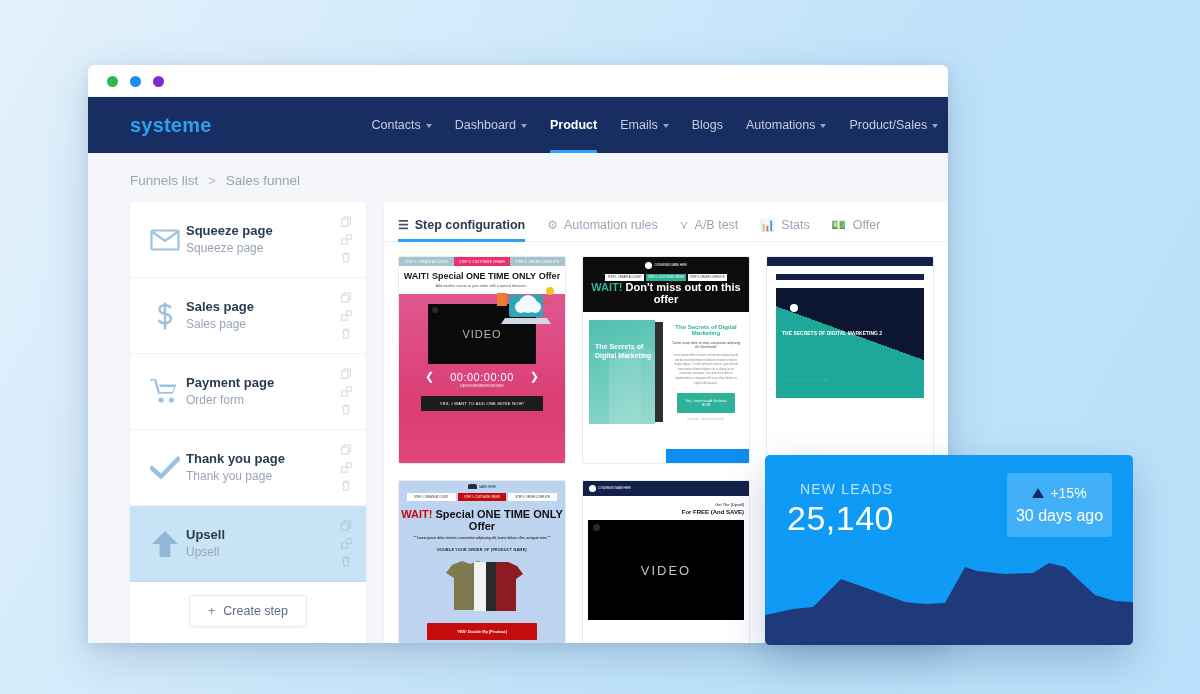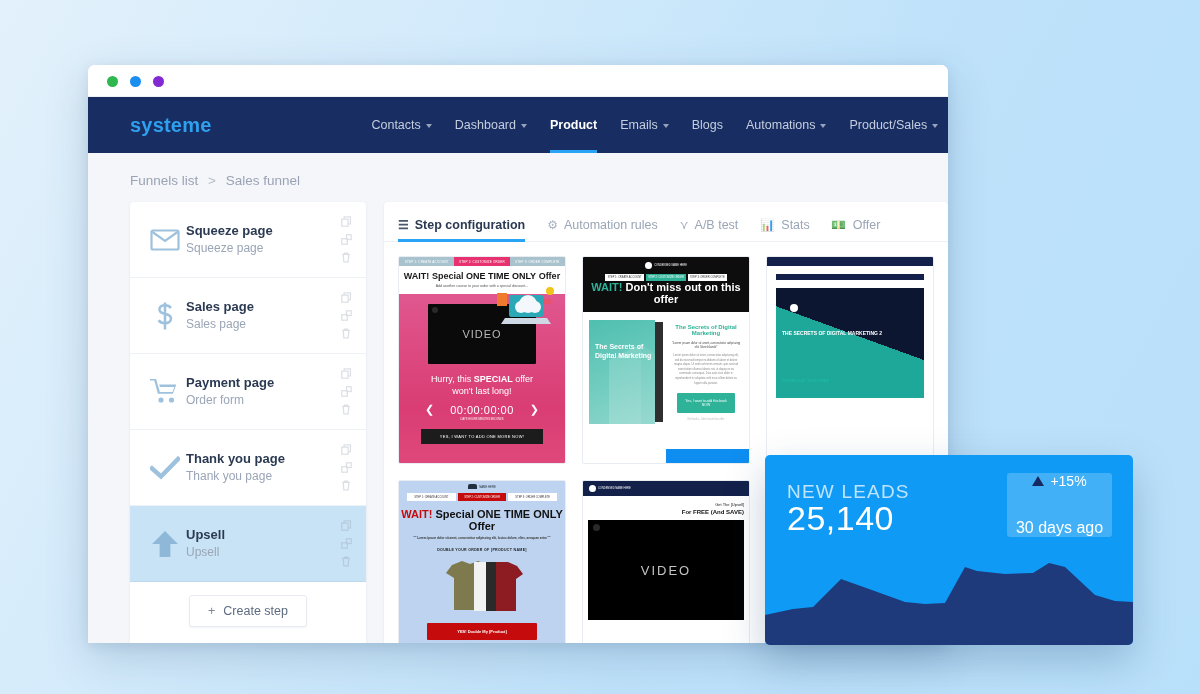--- a/index.html
+++ b/index.html
@@ -214,26 +214,26 @@
   .t5-video { background: #000; margin-top: 5px; height: 100px; position: relative; }
   .t5-video .vtxt { position: absolute; inset: 0; display: flex; align-items: center; justify-content: center;
     color: #c4c4c4; font-size: 13px; letter-spacing: 2px; }
 
   
   .statcard {
     position: absolute; left: 765px; top: 455px; width: 368px; height: 190px;
     background: #0e9af5; border-radius: 5px; overflow: hidden;
     box-shadow: 0 16px 40px rgba(20,60,110,.26);
   }
-  .stat-label { position: absolute; left: 22px; top: 26px; color: #bfe4ff; font-size: 19px; letter-spacing: 1.2px; }
+  .stat-label { position: absolute; left: 35px; top: 26px; color: #bfe4ff; font-size: 14px; letter-spacing: 1.2px; }
   .stat-value { position: absolute; left: 22px; top: 44px; color: #fff; font-size: 34px; font-weight: 400; letter-spacing: .5px; }
   .stat-badge {
     position: absolute; right: 21px; top: 18px; width: 105px; height: 64px;
     background: rgba(255,255,255,.22); border-radius: 3px;
-    display: flex; flex-direction: column; align-items: center; justify-content: space-between; gap: 6px;
+    display: flex; flex-direction: column; align-items: center; justify-content: center; gap: 6px;
   }
   .stat-delta { color: #fff; font-size: 14px; display: flex; align-items: center; gap: 6px; }
   .stat-tri { width: 0; height: 0; border-left: 6px solid transparent; border-right: 6px solid transparent;
     border-bottom: 10px solid #152a63; }
   .stat-ago { color: #fff; font-size: 16px; }
   .stat-chart { position: absolute; left: 0; right: 0; bottom: 0; height: 96px; }
 </style>
 </head>
 <body>
 
@@ -482,26 +482,20 @@
                 <svg class="t1-ill" viewBox="0 0 62 50">
                   <rect x="14" y="10" width="34" height="22" rx="2" fill="#2aa8b8"></rect>
                   <path d="M10 33 h42 l4 6 H6 z" fill="#cfd9e6"></path>
                   <circle cx="33" cy="19" r="9" fill="#f4f7fb"></circle>
                   <circle cx="26" cy="22" r="6" fill="#f4f7fb"></circle>
                   <circle cx="40" cy="22" r="6" fill="#f4f7fb"></circle>
                   <rect x="2" y="8" width="10" height="13" fill="#f07a2d"></rect>
                   <circle cx="55" cy="6" r="4" fill="#f0c419"></circle>
                   <rect x="48" y="14" width="8" height="5" fill="#e8526b"></rect>
                 </svg>
-                <div class="t1-hurry">
-                  <span>Hurry, this</span>
-                  <b>SPECIAL</b>
-                  <span>offer</span><br>
-                  <span>won't last long!</span>
-                </div>
                 <div style="display:flex;align-items:center;justify-content:center;gap:16px;">
                   <span class="t1-chev">❮</span>
                   <div>
                     <div class="t1-timer">00:00:00:00</div>
                     <span class="lbl" style="color:#fff;font-size:2.6px;">DAYS   HOURS   MINUTES   SECONDS</span>
                   </div>
                   <span class="t1-chev">❯</span>
                 </div>
                 <div class="t1-cta">YES, I WANT TO ADD ONE MORE NOW!</div>
               </div>

